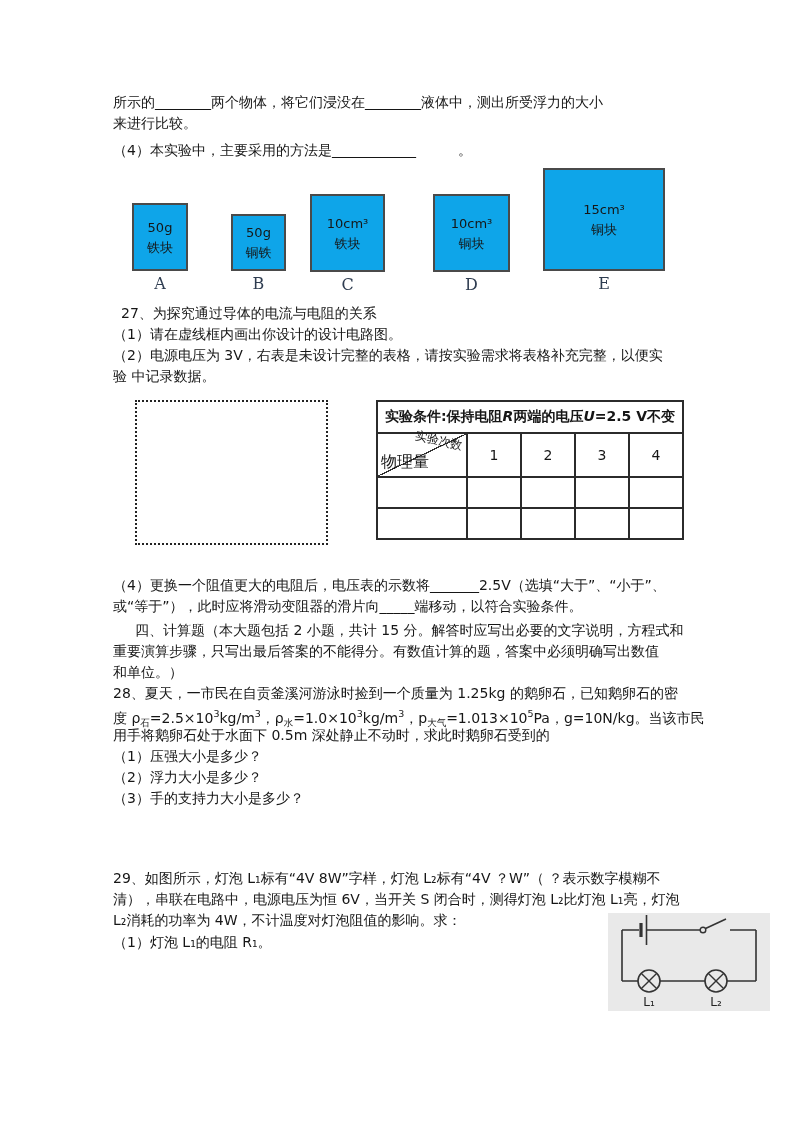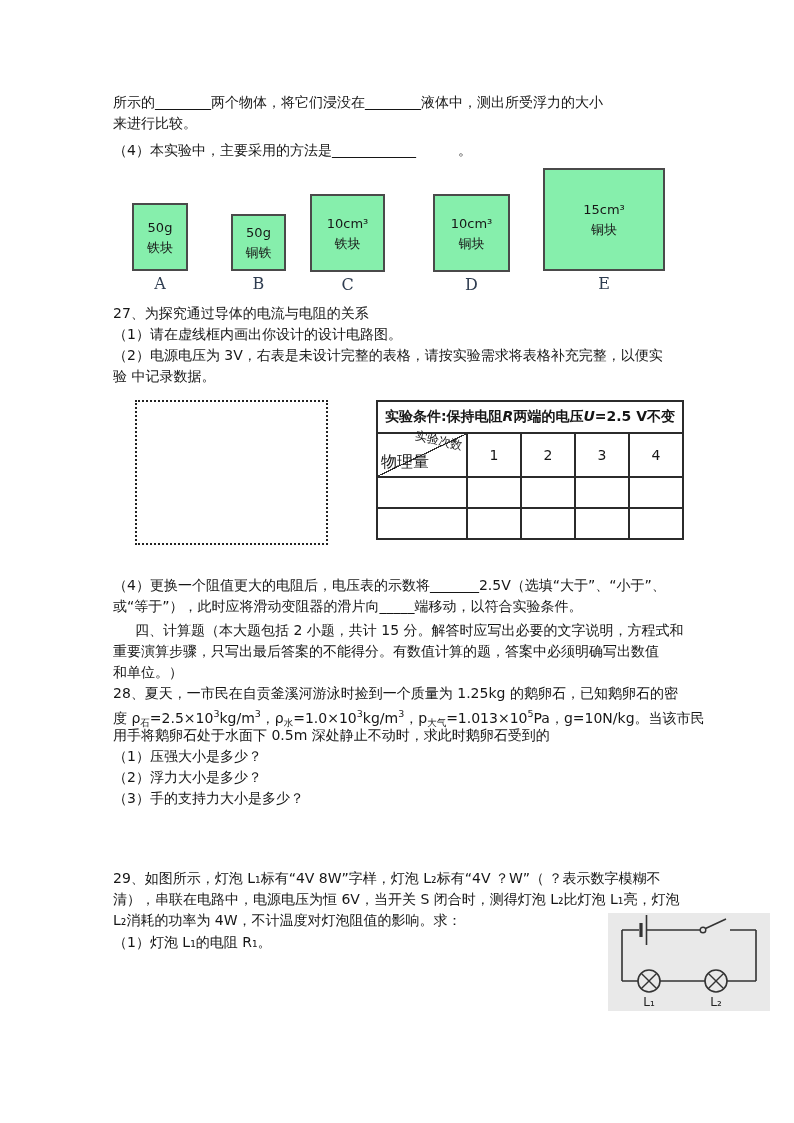--- a/index.html
+++ b/index.html
@@ -31,21 +31,21 @@
   .box {
     border: 2px solid #4a4a4a;
     width: 100%;
     display: flex;
     flex-direction: column;
     align-items: center;
     justify-content: center;
     gap: 5px;
     font-size: 13px;
     line-height: 15px;
-    background: #86efac;
+    background: #0ea5e9;
   }
   .box-label {
     margin-top: 3px;
     font-size: 16px;
     color: #2e3c50;
     font-family: "DejaVu Serif", "Liberation Serif", serif;
   }
 
   
   .dashed-box {
@@ -125,21 +125,21 @@
     <div class="box-label">D</div>
   </div>
   <div class="box-wrap" style="left:543px;top:168px;width:122px">
     <div class="box" style="height:103px">
       <div>15cm³</div>
       <div>铜块</div>
     </div>
     <div class="box-label">E</div>
   </div>
 
-  <div class="t-line" style="left:113px;top:303px">27、为探究通过导体的电流与电阻的关系</div>
+  <div class="t-line" style="left:121px;top:303px">27、为探究通过导体的电流与电阻的关系</div>
   <div class="t-line" style="left:113px;top:324px">（1）请在虚线框内画出你设计的设计电路图。</div>
   <div class="t-line" style="left:113px;top:345px">（2）电源电压为 3V，右表是未设计完整的表格，请按实验需求将表格补充完整，以便实</div>
   <div class="t-line" style="left:113px;top:366px">验 中记录数据。</div>
 
   <div class="dashed-box"></div>
 
   <table class="data-table">
     <tbody>
         <tr>
       <td colspan="5" class="tbl-cond"><span>实验条件:保持电阻</span><span class="it">R</span><span>两端的电压</span><span class="it">U</span><span>=2.5 V不变</span></td>

